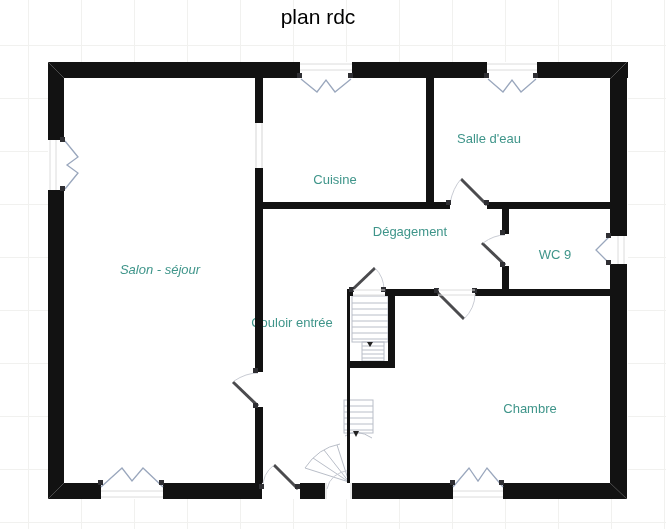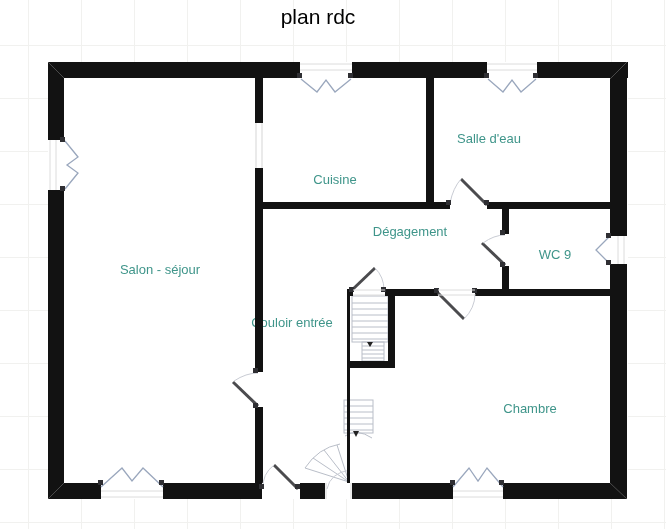--- a/index.html
+++ b/index.html
@@ -20,21 +20,21 @@
     position:absolute;left:318px;top:5px;transform:translateX(-50%);
     font-size:21px;color:var(--title,#000);white-space:nowrap;z-index:3;text-align:center;
   }
   .room-label{
     position:absolute;transform:translateX(-50%);
     font-size:13px;line-height:16px;color:var(--room-label,#3f958a);
     white-space:nowrap;z-index:1;
   }
   #lbl-cuisine{left:335px;top:131px;margin-top:41px;}
   #lbl-salle{left:489px;top:131px;}
-  #lbl-salon{left:160px;top:262px;}
+  #lbl-salon{left:160px;top:262px;font-style:italic;}
   #lbl-degagement{left:410px;top:224px;}
   #lbl-wc2{left:555px;top:247px;}
   #lbl-couloir{left:292px;top:315px;}
   #lbl-chambre{left:500px;top:401px;margin-left:30px;}
   #lbl-cage{left:375px;top:454px;}
   svg{display:block;}
   #under{z-index:0;}
   #over{z-index:2;pointer-events:none;}
   .wall{fill:var(--wall,#111);}
   .leaf{stroke:var(--door-leaf,#4b4b4e);stroke-width:3;fill:none;}

